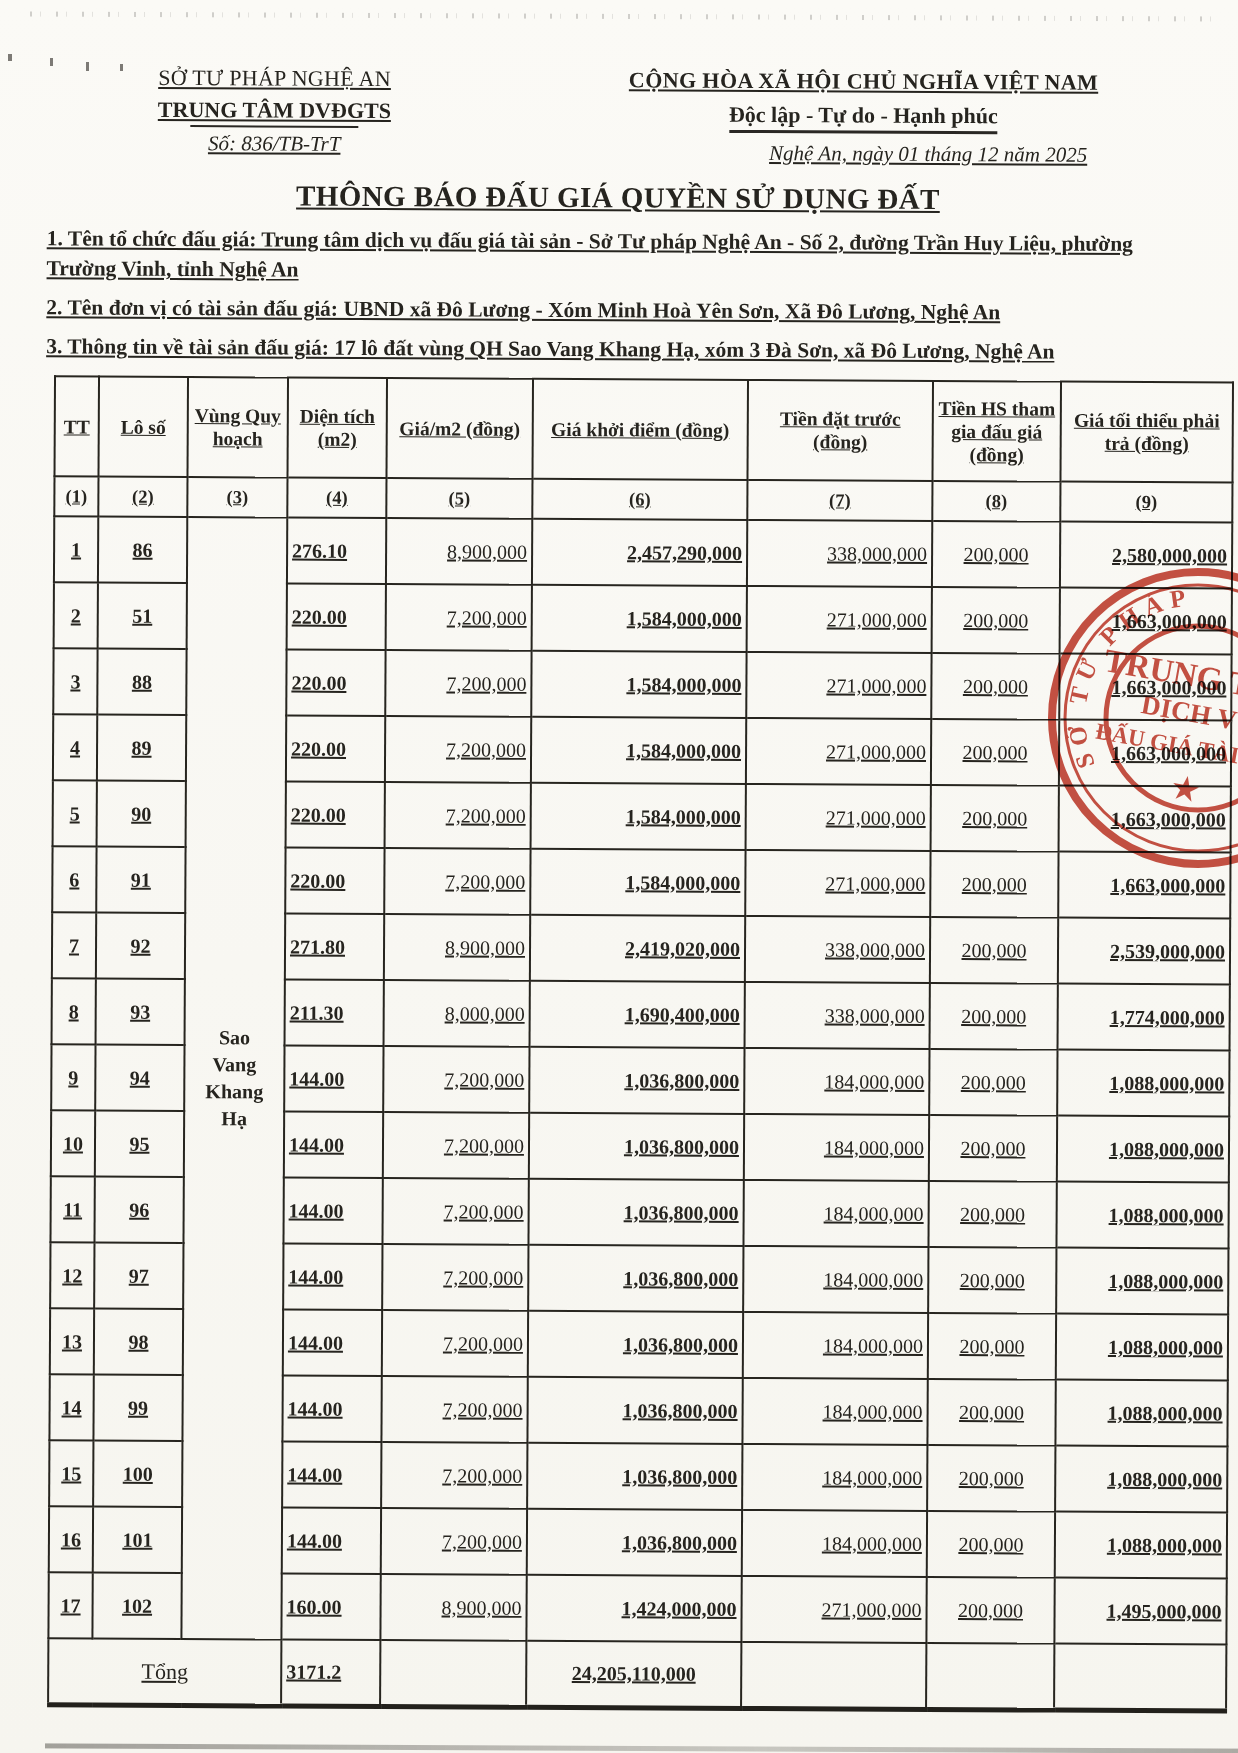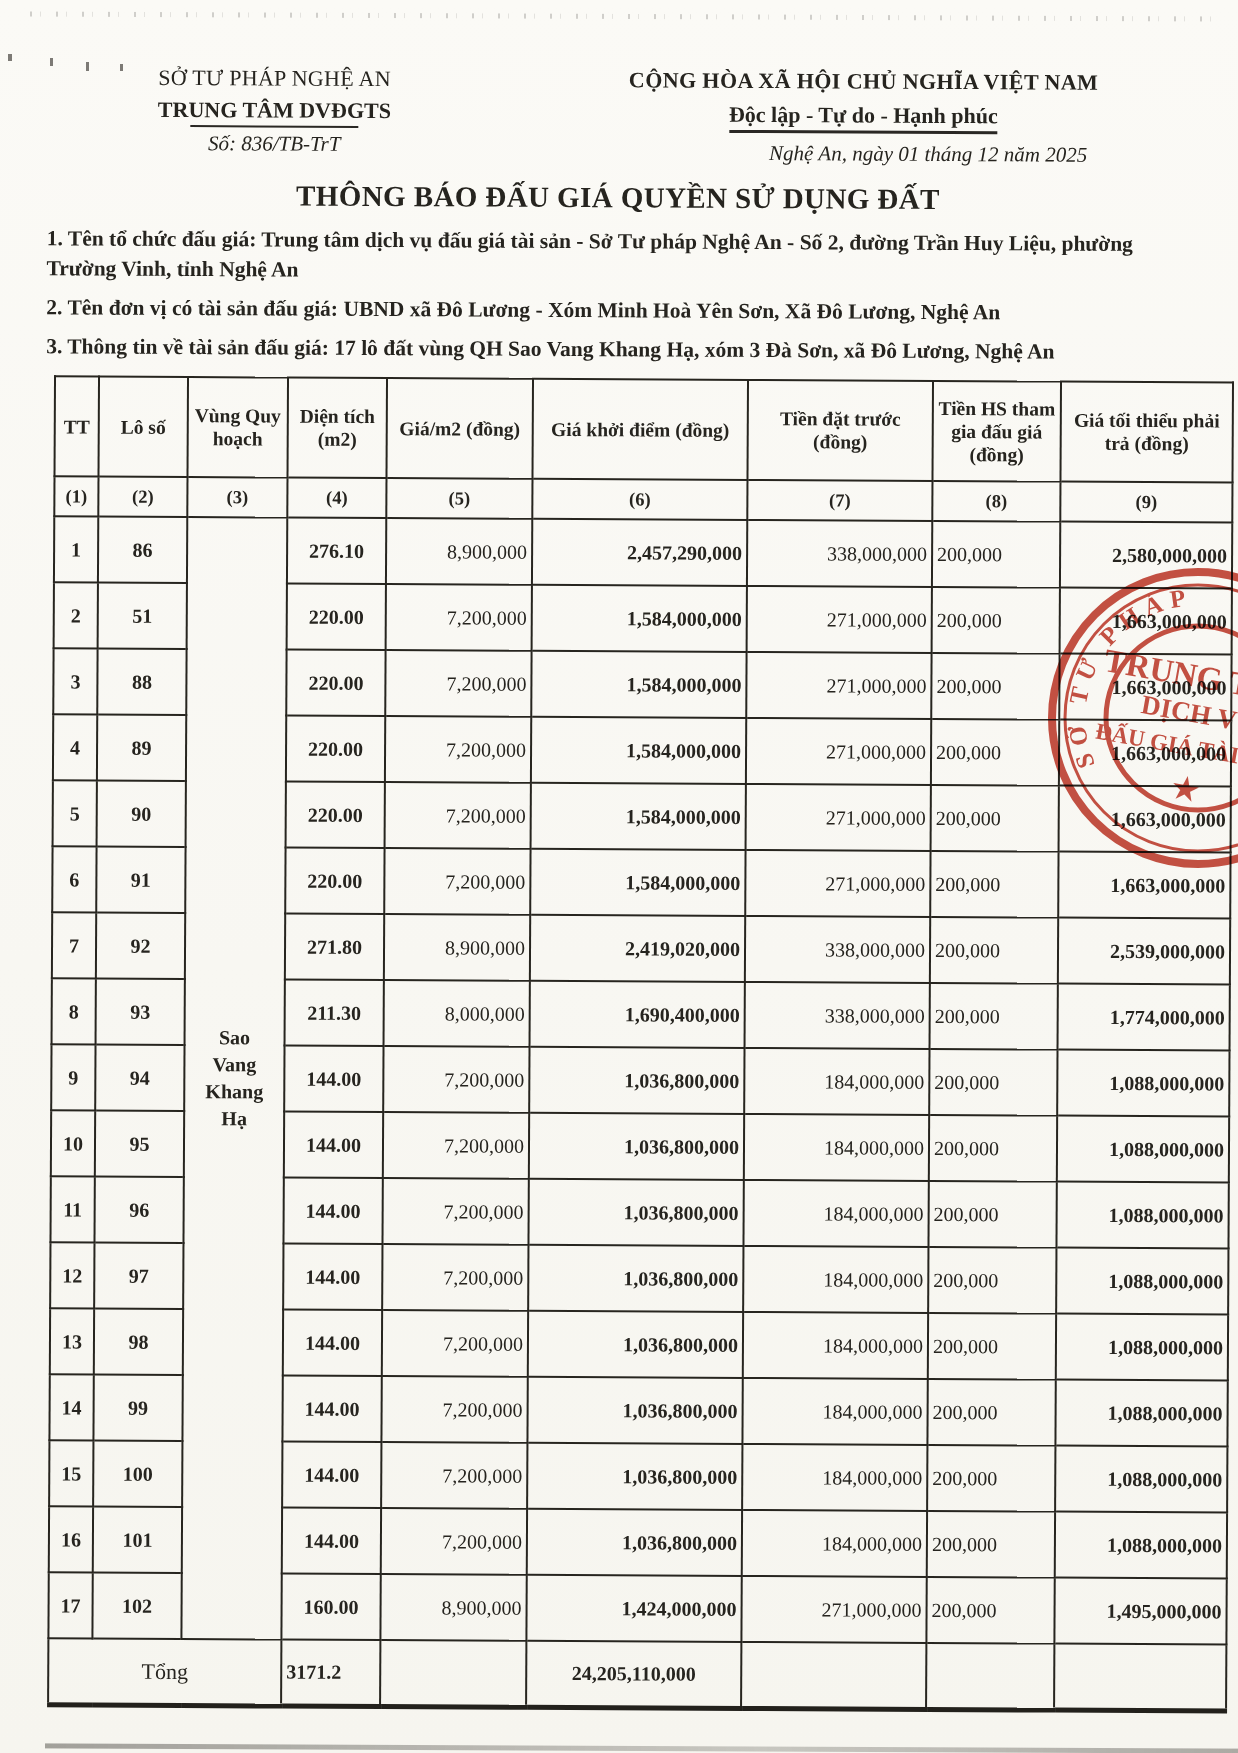--- a/index.html
+++ b/index.html
@@ -8,20 +8,21 @@
     background:#e8e6e1;
     font-family:"Liberation Serif","DejaVu Serif",serif;
     overflow:hidden;
   }
   .sheet{
     position:relative;
     width:1238px;height:1753px;
     background:linear-gradient(180deg,#fbfaf6 0%,#f8f7f2 55%,#f6f5ef 100%);
     color:#26241f;
     overflow:hidden;
+    text-decoration:underline;
   }
   .content{ transform:rotate(0.3deg); transform-origin:30% 0; }
 
   
   .scan-dots{
     position:absolute;top:14px;left:30px;width:1190px;height:5px;
     background:repeating-linear-gradient(90deg, rgba(45,42,38,.55) 0 2px, transparent 2px 10px, rgba(45,42,38,.3) 10px 11px, transparent 11px 26px);
     opacity:.38;transform:rotate(0.25deg);
   }
   .scan-marks-left{position:absolute;top:52px;left:8px;width:150px;height:20px;opacity:.65;}
@@ -62,25 +63,25 @@
     border:2px solid #27251f;
     padding:0 4px;overflow:hidden;
     background:transparent;
   }
   tr.hdr th{height:94px;font-size:19.5px;font-weight:bold;line-height:1.18;text-align:center;vertical-align:middle;padding:2px 3px;}
   tr.idx td{height:38px;text-align:center;font-weight:bold;font-size:18.5px;}
   tbody.data tr{height:66px;}
   td.c-tt,td.c-lo{text-align:center;font-weight:bold;}
   td.c-vung{text-align:center;vertical-align:middle;font-weight:bold;}
   td.c-vung span{display:inline-block;width:72px;line-height:1.35;}
-  td.c-dt{text-align:center;font-weight:bold;}
+  td.c-dt{font-weight:bold;}
   td.c-m2{text-align:right;padding-right:8px;margin-left:24px;}
   td.c-gkd{text-align:right;padding-right:16px;font-weight:bold;}
   td.c-tdt{text-align:right;padding-right:12px;}
-  td.c-ths{text-align:left;padding-right:14px;margin-top:7px;}
+  td.c-ths{text-align:center;padding-right:14px;margin-top:7px;}
   td.c-gtt{text-align:right;padding-right:14px;font-weight:bold;margin-top:27px;}
   tr.total{height:70px;}
   tr.total td{border-bottom:5px solid #23211c;}
   tr.total .t-label{text-align:center;font-size:22px;}
   tr.total .t-dt{text-align:left;font-weight:bold;}
   tr.total .t-gkd{text-align:center;font-weight:bold;}
 
   
   .stamp{
     position:absolute;left:1028px;top:548px;width:340px;height:340px;

